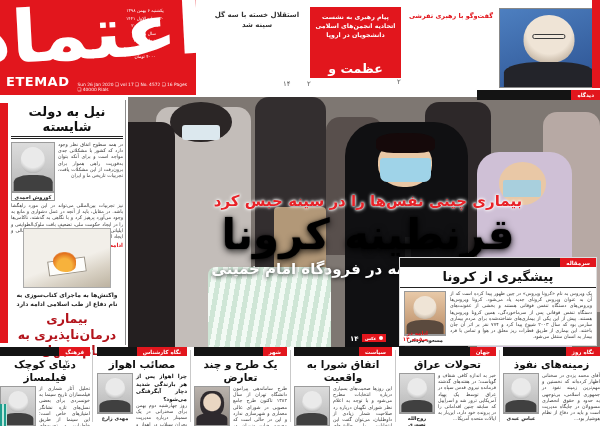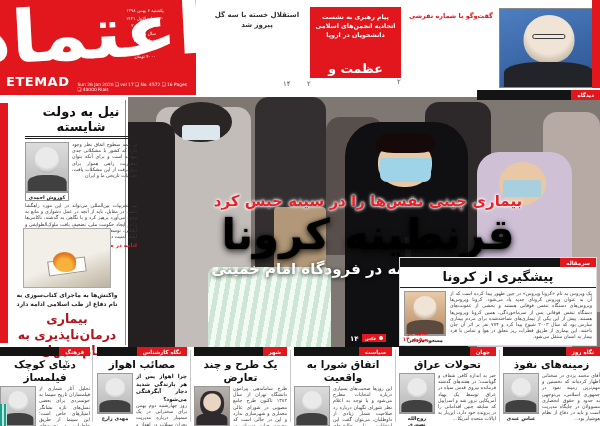--- a/index.html
+++ b/index.html
@@ -63,21 +63,21 @@
   #credit-page{left:222px;bottom:4px;color:#fff;font-size:7px;font-weight:bold;z-index:4}
   
   #editorial{right:3px;top:257px;width:198px;height:89px;background:#fff;z-index:5;border:1px solid #ddd;padding:0 0 2px}
   #editorial h2{font-size:13px;text-align:center;padding:2px 0 3px;border-bottom:1px solid #222}
   #editorial .flex{display:flex;gap:4px;padding:3px 4px 0;direction:rtl}
   #editorial .ph{width:42px;flex:0 0 42px}
   #editorial .ph .img{width:42px;height:44px;background:linear-gradient(180deg,#e8c9a8,#b98c66);
         border:1px solid #999;position:relative;overflow:hidden}
   
   #vp-red{left:0;top:103px;width:8px;height:240px}
-  #viewpoint{left:25px;top:104px;width:112px}
+  #viewpoint{left:11px;top:104px;width:112px}
   #vp-title{font-size:13px;font-weight:bold;text-align:center;border-bottom:3px double #222;padding-bottom:2px}
   #viewpoint .flex{display:flex;gap:3px;margin-top:3px}
   #vp-ph{flex:0 0 44px}
   #vp-ph .img{width:44px;height:50px}
   #jahl{left:11px;top:228px;width:112px}
   #jahl-photo{width:88px;height:60px;margin:0 auto;border:1px solid #aaa;position:relative;overflow:hidden;
       background:linear-gradient(160deg,#f2efe9 0 55%,#d9d2c5 75%,#bcb2a0 100%)}
   #jahl-photo .flame{position:absolute;left:34%;top:40%;width:26%;height:34%;border-radius:50% 50% 40% 60%;
       background:radial-gradient(circle at 50% 70%,#f7b23c 0 40%,#e2711d 70%,rgba(226,113,29,0) 100%)}
   #jahl-photo .book{position:absolute;left:28%;top:52%;width:44%;height:26%;background:#fdfdfb;border:1px solid #9a9285;transform:rotate(-8deg)}
@@ -114,27 +114,27 @@
   </div>
 </div>
 
 <div id="leader-box" class="abs red">
   <div id="leader-kicker">پیام رهبری به نشست اتحادیه انجمن‌های اسلامی دانشجویان در اروپا</div>
   <div id="leader-title">عظمت و اعتبار ایران اسلامی</div>
 </div>
 <span class="abs pagenum" style="left:307px;top:80px">۲</span>
 
 <div id="sports" class="abs">
-  <div id="sports-kicker">استقلال خسته با سه گل پیروز شد</div>
+  <div id="sports-kicker">استقلال خسته با سه گل سینه شد</div>
 </div>
 <span class="abs pagenum" style="left:283px;top:80px">۱۴</span>
 
 <div class="abs" style="left:395px;top:0;width:197px;height:92px">
   <div id="interview-txt" class="abs">
-    <div id="interview-kicker">گفت‌وگو با شماره تفرشی</div>
+    <div id="interview-kicker">گفت‌وگو با رهبری تفرشی</div>
   </div>
   <div id="interview-photo">
     <div class="head"></div>
     <div class="glasses"></div>
     <div class="shoulders"></div>
   </div>
   <span class="abs pagenum" style="left:2px;top:78px">۲</span>
 </div>
 <div id="topbar-red" class="abs red" style="left:592px"></div>
 

